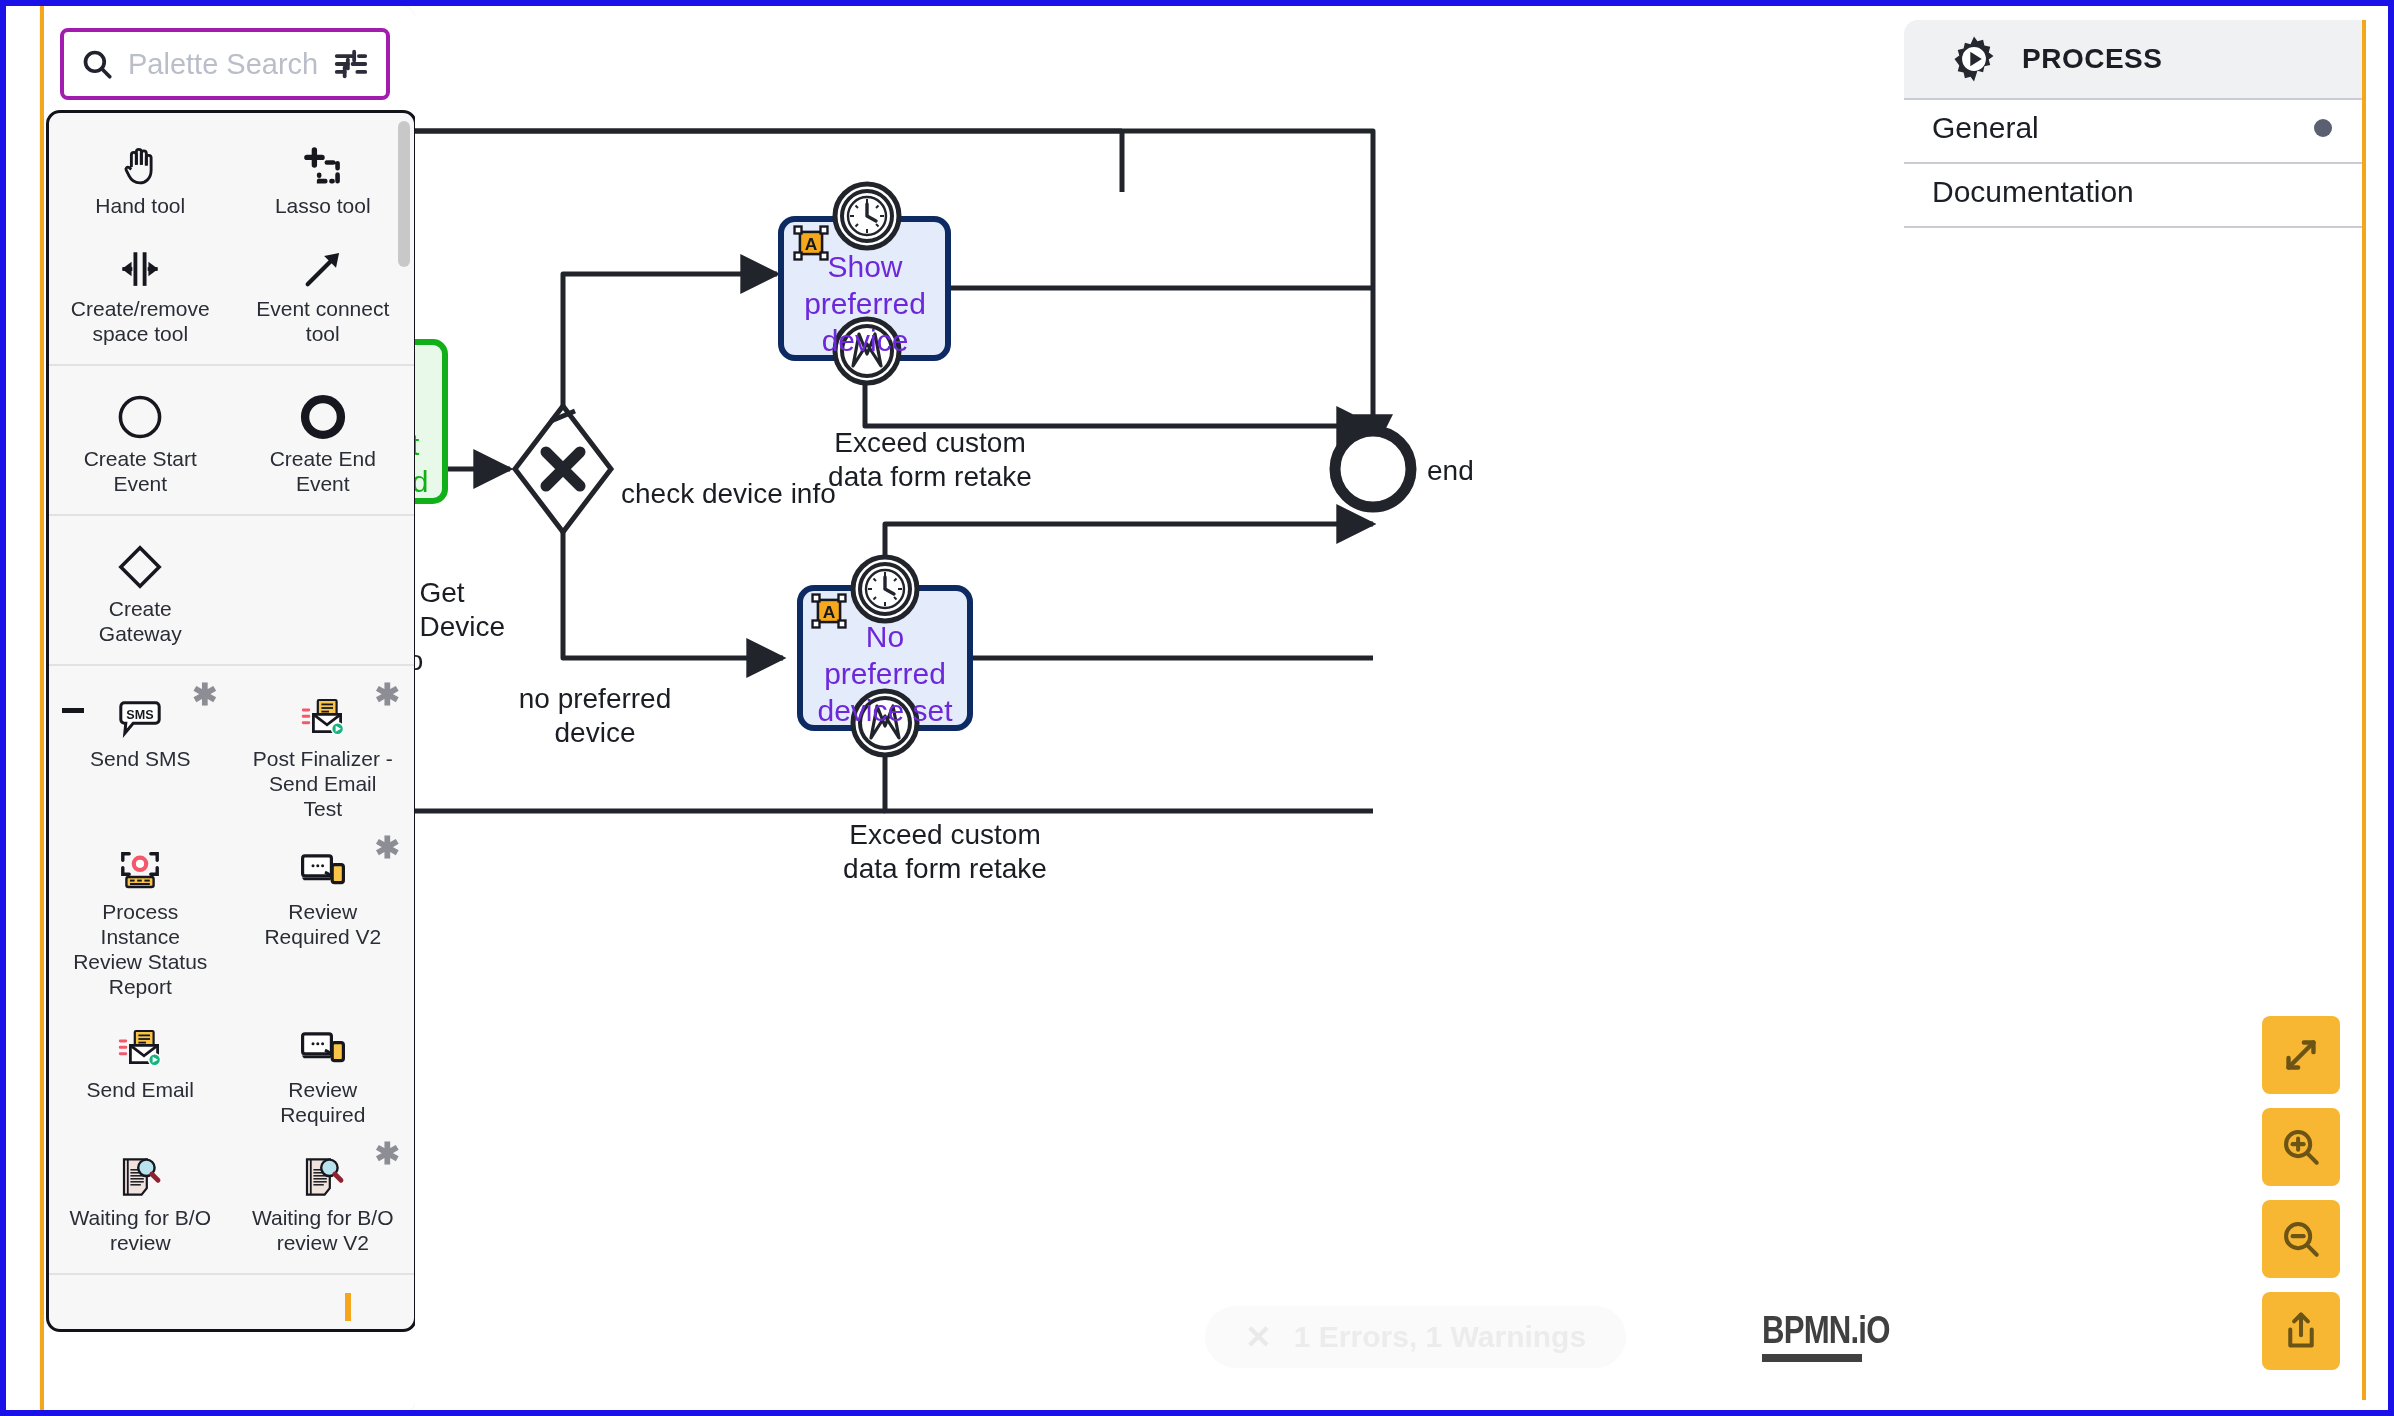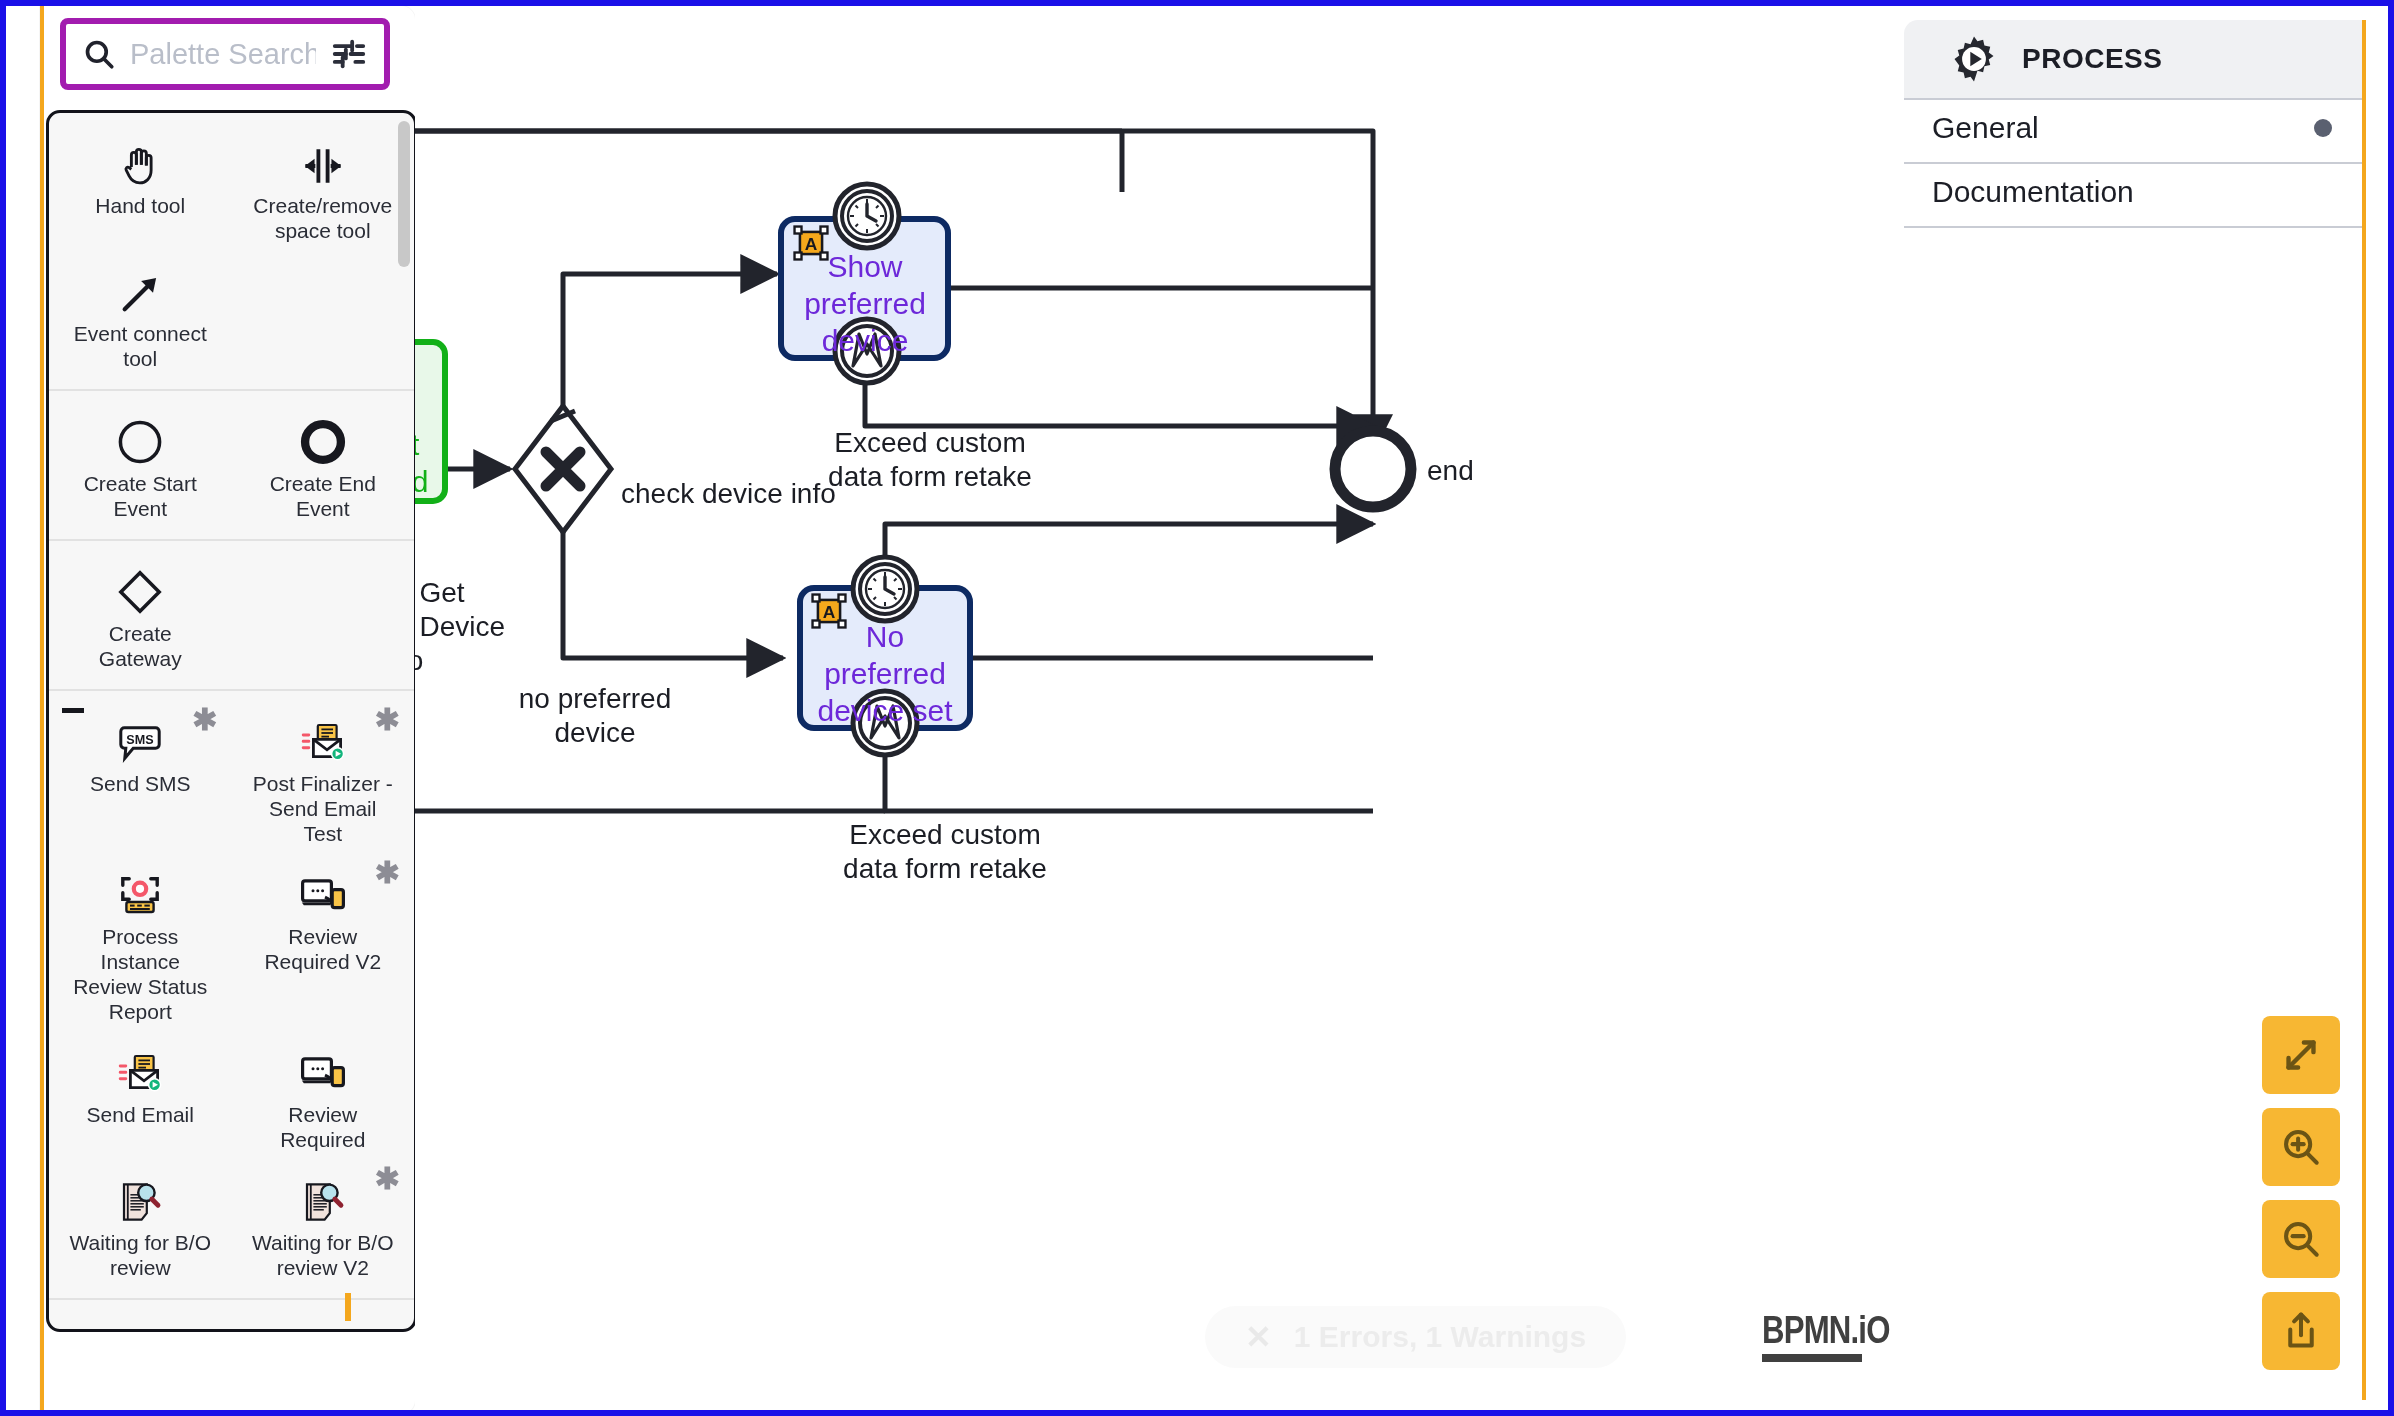--- a/index.html
+++ b/index.html
@@ -23,24 +23,24 @@
     left: 34px; top: 0px;
     width: 375px; height: 1408px;
     background: #ffffff;
     border-left: 4px solid #f4a71d;
     border-right: 0;
     border-radius: 0 14px 14px 0;
     box-shadow: 0 0 0 1px rgba(0,0,0,0.04);
   }
   #palette-search-wrap {
     position: absolute;
-    left: 16px; top: 12px;
+    left: 16px; top: 22px;
     width: 330px; height: 72px;
     background: #ffffff;
-    border: 6px solid #a21caf;
+    border: 4px solid #a21caf;
     border-radius: 8px;
     display: flex; align-items: center;
     padding: 0 16px;
     gap: 14px;
   }
   .search-glyph { width: 34px; height: 34px; flex: 0 0 auto; }
   #palette-search-input {
     flex: 1 1 auto;
     border: none; outline: none;
     font-family: "Liberation Sans", sans-serif;
@@ -265,20 +265,33 @@
 
           <span class="pe-icon">
             <svg viewBox="0 0 24 24" width="46" height="46" fill="none" stroke="#17181f" stroke-width="1.5" stroke-linejoin="round">
               <path d="M7.5 12.5V6.2a1.3 1.3 0 0 1 2.6 0v5.1"></path>
               <path d="M10.1 11.3V4.6a1.3 1.3 0 0 1 2.6 0v6.7"></path>
               <path d="M12.7 11.4V5.4a1.3 1.3 0 0 1 2.6 0v6.3"></path>
               <path d="M15.3 11.7V7.7a1.25 1.25 0 0 1 2.5 0v6.5c0 4-2.6 6.6-5.9 6.6-3.2 0-4.6-1.6-5.6-3.6l-1.5-3c-.5-1 .5-2 1.5-1.4l1.2.9"></path>
             </svg>
           </span>
           <span class="pe-label">Hand tool</span>
+        </div>
+        <div class="palette-entry">
+
+          <span class="pe-icon">
+            <svg viewBox="0 0 24 24" width="46" height="46" fill="none" stroke="#17181f" stroke-width="2.4" stroke-linecap="round">
+              <line x1="3.6" y1="7.5" x2="11.5" y2="7.5" stroke-width="2.8"></line>
+              <line x1="7.5" y1="3.6" x2="7.5" y2="11.5" stroke-width="2.8"></line>
+              <path d="M14 10.2h5.6v3" stroke-dasharray="3.4 2.6"></path>
+              <path d="M19.6 16.5v3.4h-3.2" stroke-dasharray="3.4 2.6"></path>
+              <path d="M13.2 19.9H10v-3.3" stroke-dasharray="3.4 2.6"></path>
+            </svg>
+          </span>
+          <span class="pe-label">Lasso tool</span>
         </div>
         <div class="palette-entry">
 
           <span class="pe-icon">
             <svg viewBox="0 0 24 24" width="46" height="46" fill="none" stroke="#17181f" stroke-width="1.8">
               <line x1="9.6" y1="3.2" x2="9.6" y2="20.8" stroke-width="2"></line>
               <line x1="14.4" y1="3.2" x2="14.4" y2="20.8" stroke-width="2"></line>
               <path d="M7.6 8.2 L2.6 12 L7.6 15.8 Z" fill="#17181f" stroke="none"></path>
               <path d="M16.4 8.2 L21.4 12 L16.4 15.8 Z" fill="#17181f" stroke="none"></path>
               <line x1="2.8" y1="12" x2="8" y2="12" stroke-width="2"></line>

